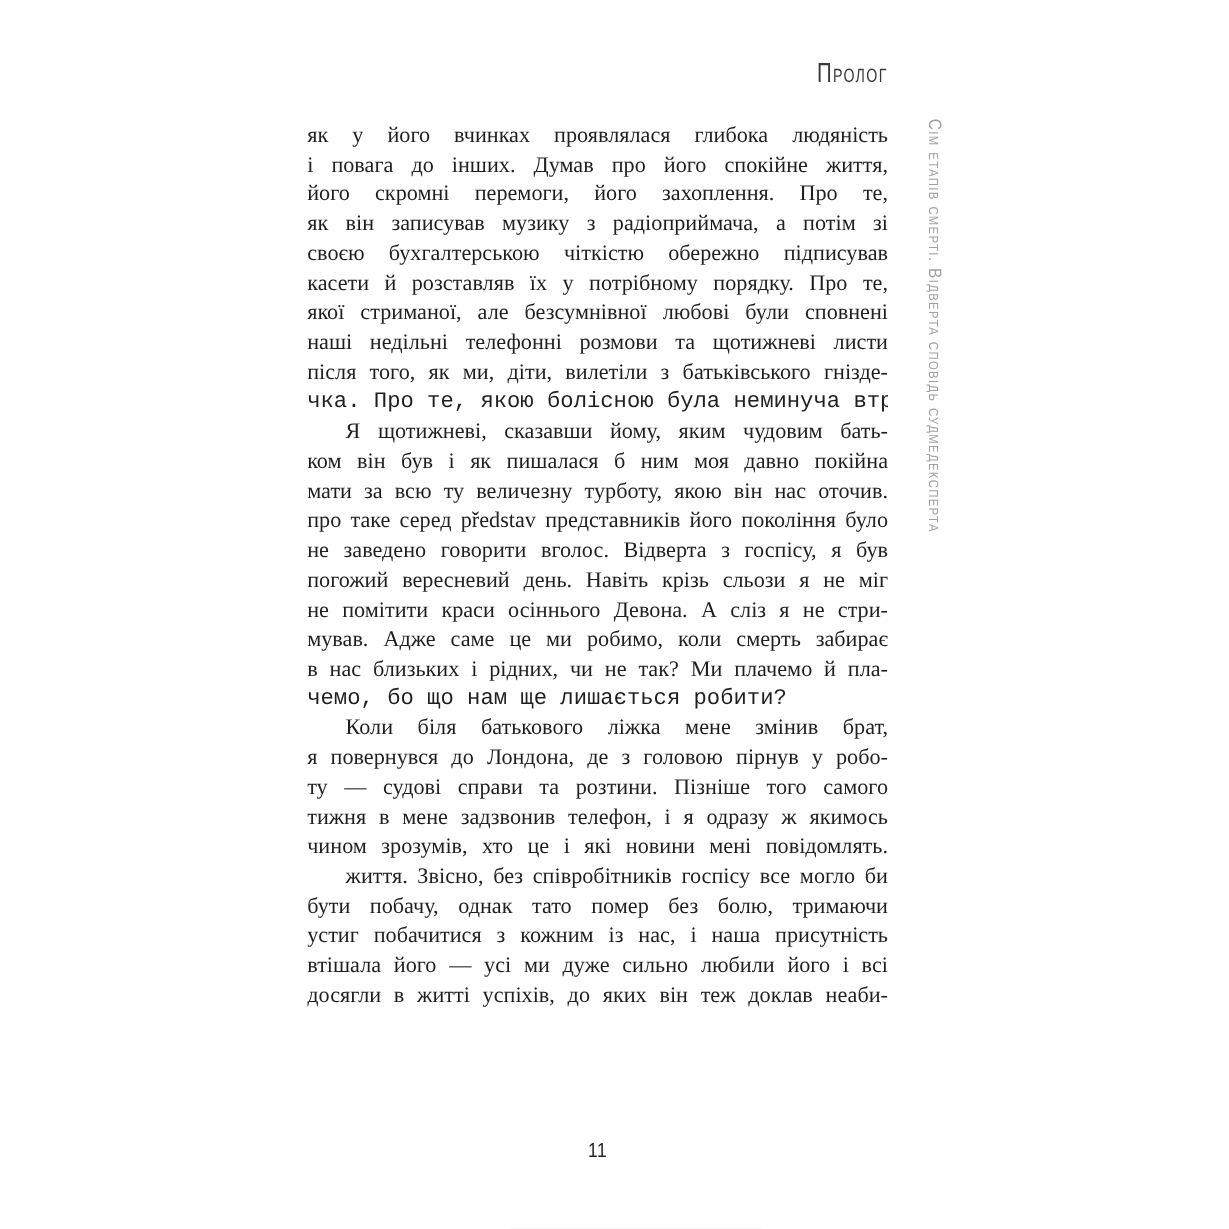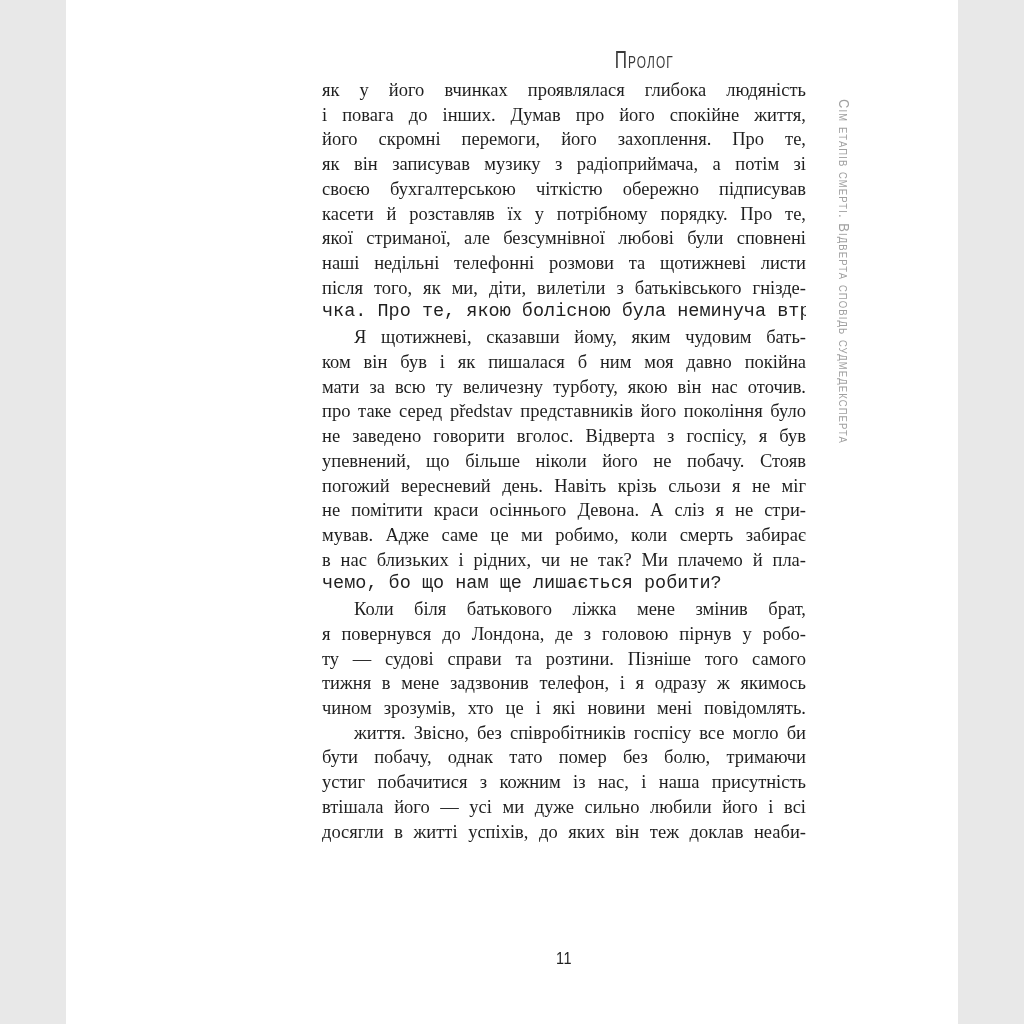--- a/index.html
+++ b/index.html
@@ -5,42 +5,42 @@
   :root{
     --text:#1f1f1f;
     --header:#3a3a3a;
     --side_caption:#a0a0a0;
     --background:#ffffff;
   }
   html,body{margin:0;padding:0;}
   body{background:#e8e8e8;font-family:"Liberation Serif",serif;}
   .page{
     position:relative;
-    width:892px;height:1024px;
+    width:1024px;height:1024px;
     margin:0 auto;
     background:var(--background);
     overflow:hidden;
   }
   
   .running-head{
     position:absolute;
     top:47px;right:284px;
     font-family:"Liberation Sans",sans-serif;
     font-variant:small-caps;
     font-size:23px;line-height:26px;
     letter-spacing:1.5px;
     color:var(--header);
     transform:scaleX(0.74);
     transform-origin:100% 50%;
     white-space:nowrap;
   }
   
   .textblock{
     position:absolute;
-    left:256px;top:78px;width:484px;
+    left:256px;top:101px;width:484px;
     color:var(--text);
     font-size:18.5px;
   }
   .para{margin:0;}
   .para.indent .line:first-child{text-indent:32px;}
   .line{
     line-height:24.73px;
     height:24.73px;
     text-align:justify;
     text-align-last:justify;
@@ -97,21 +97,20 @@
         <div class="line">наші недільні телефонні розмови та щотижневі листи</div>
         <div class="line">після того, як ми, діти, вилетіли з батьківського гнізде-</div>
         <div class="line line-last-left">чка. Про те, якою болісною була неминуча втрата.</div>
       </div>
       <div class="para indent">
         <div class="line">Я щотижневі, сказавши йому, яким чудовим бать-</div>
         <div class="line">ком він був і як пишалася б ним моя давно покійна</div>
         <div class="line">мати за всю ту величезну турботу, якою він нас оточив.</div>
         <div class="line">про таке серед představ представників його покоління було</div>
         <div class="line">не заведено говорити вголос. Відверта з госпісу, я був</div>
-        <div class="line">упевнений, що більше ніколи його не побачу. Стояв</div>
         <div class="line">погожий вересневий день. Навіть крізь сльози я не міг</div>
         <div class="line">не помітити краси осіннього Девона. А сліз я не стри-</div>
         <div class="line">мував. Адже саме це ми робимо, коли смерть забирає</div>
         <div class="line">в нас близьких і рідних, чи не так? Ми плачемо й пла-</div>
         <div class="line line-last-left">чемо, бо що нам ще лишається робити?</div>
       </div>
       <div class="para indent">
         <div class="line">Коли біля батькового ліжка мене змінив брат,</div>
         <div class="line">я повернувся до Лондона, де з головою пірнув у робо-</div>
         <div class="line">ту — судові справи та розтини. Пізніше того самого</div>

